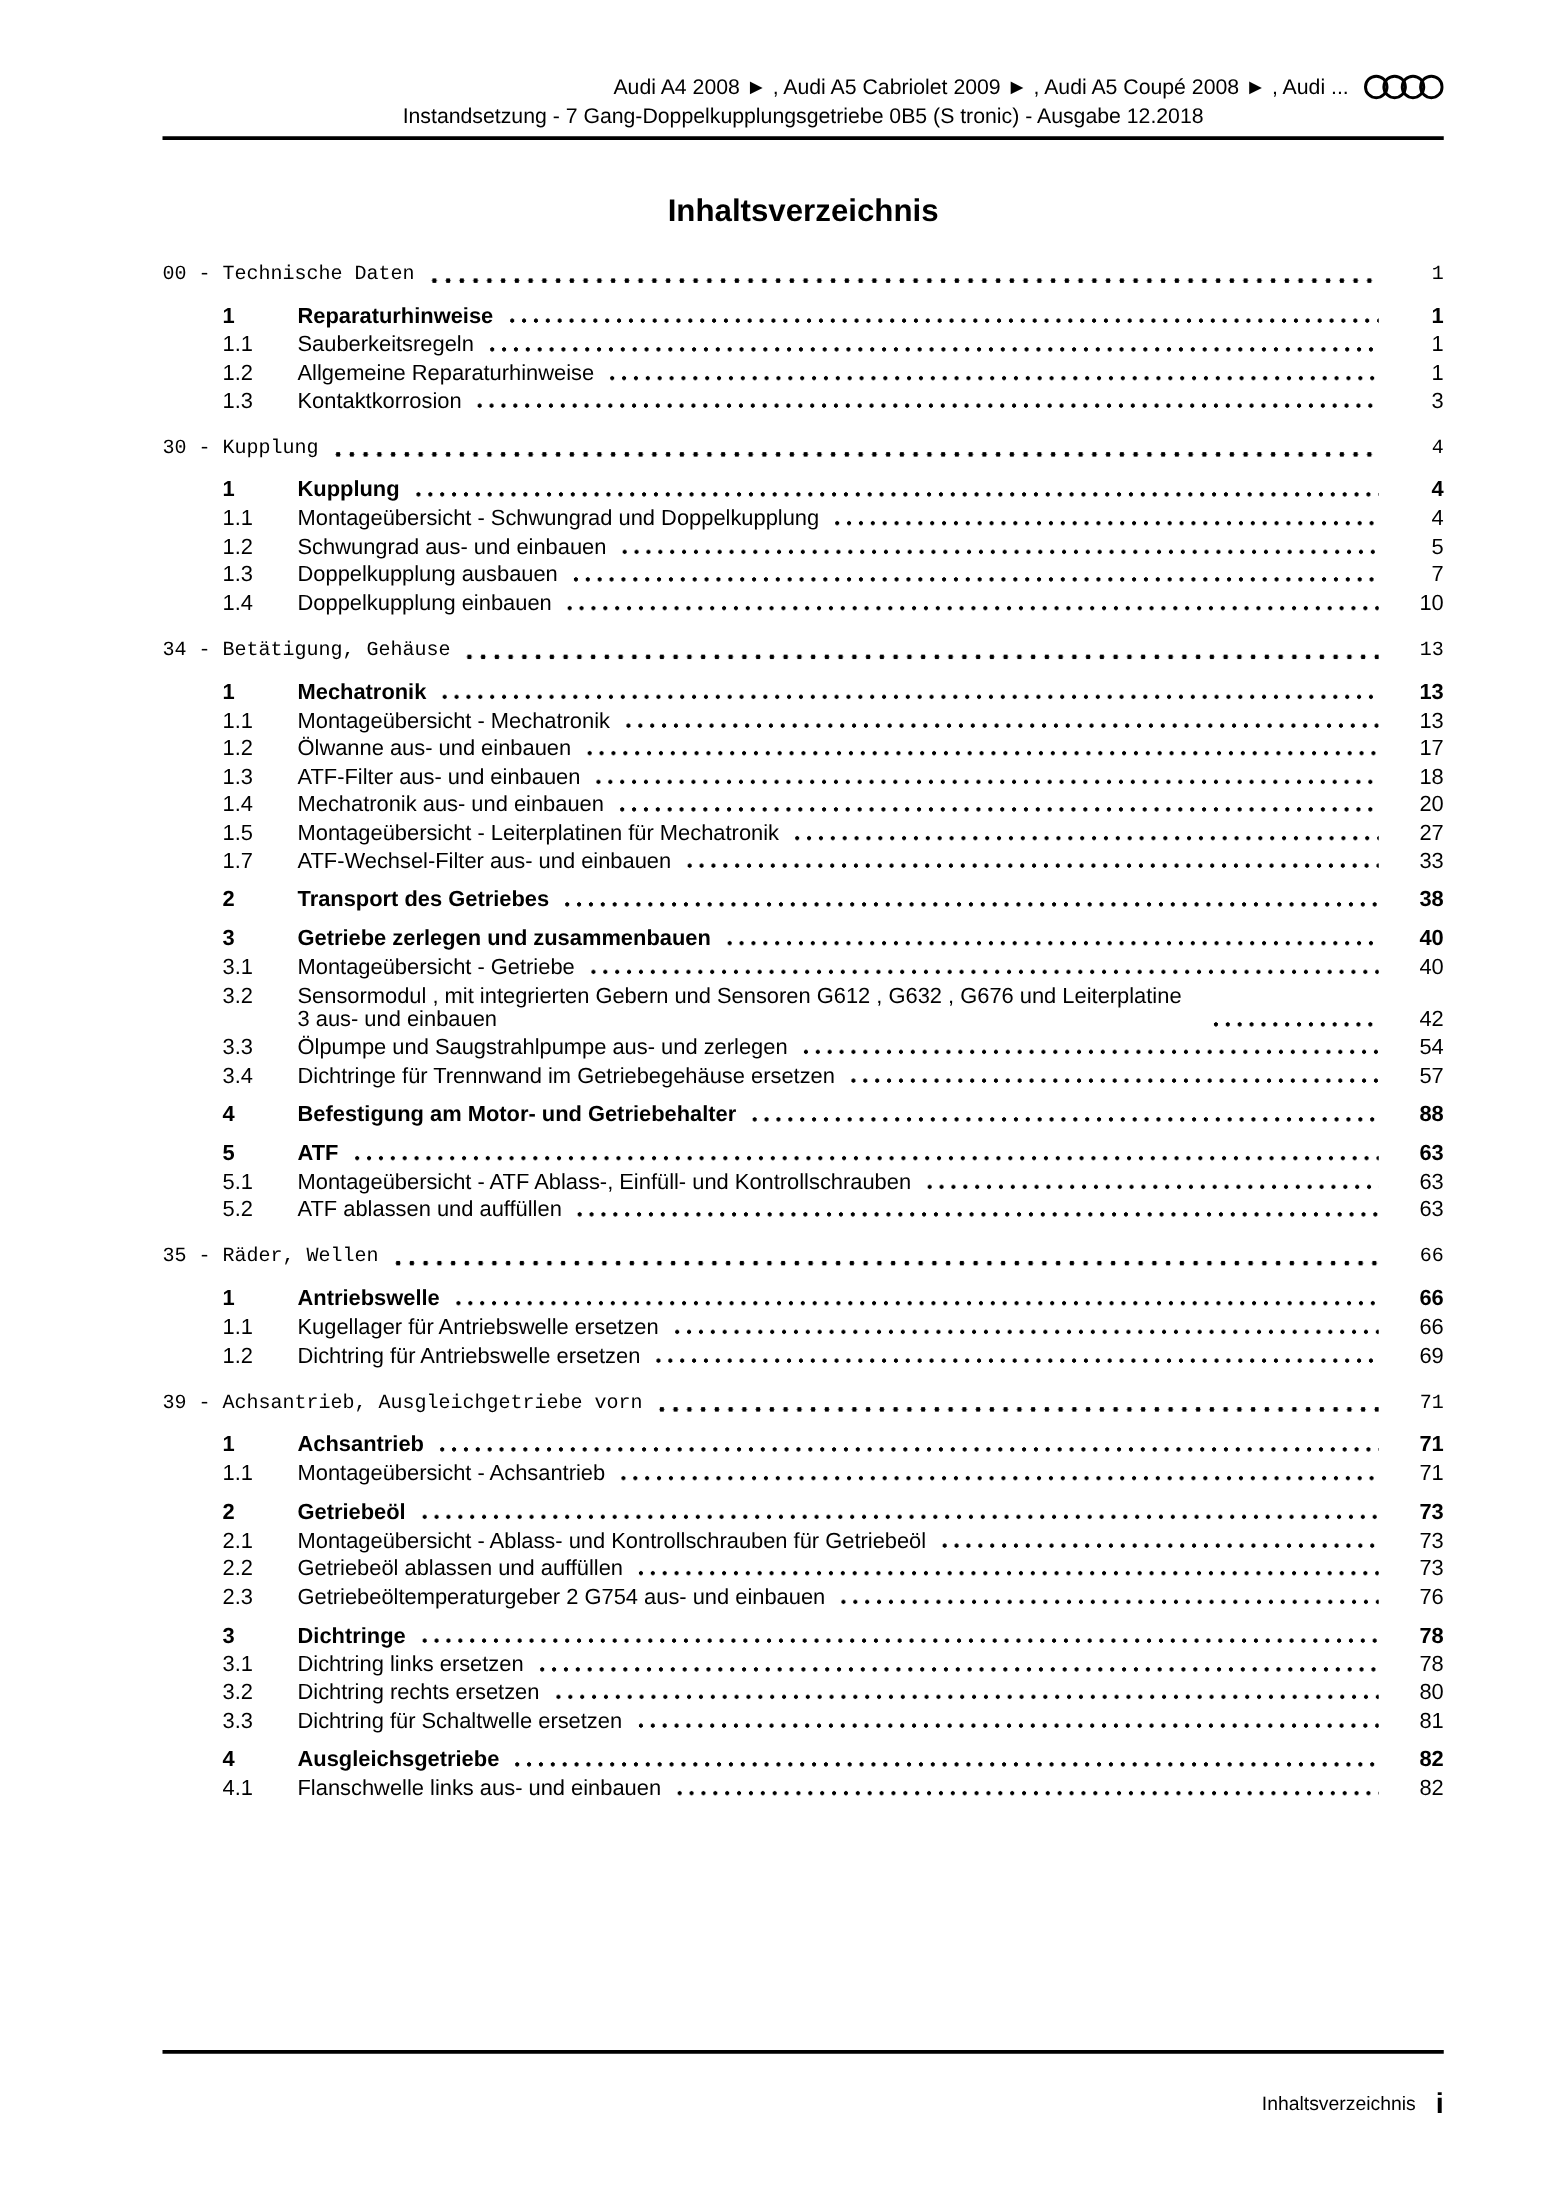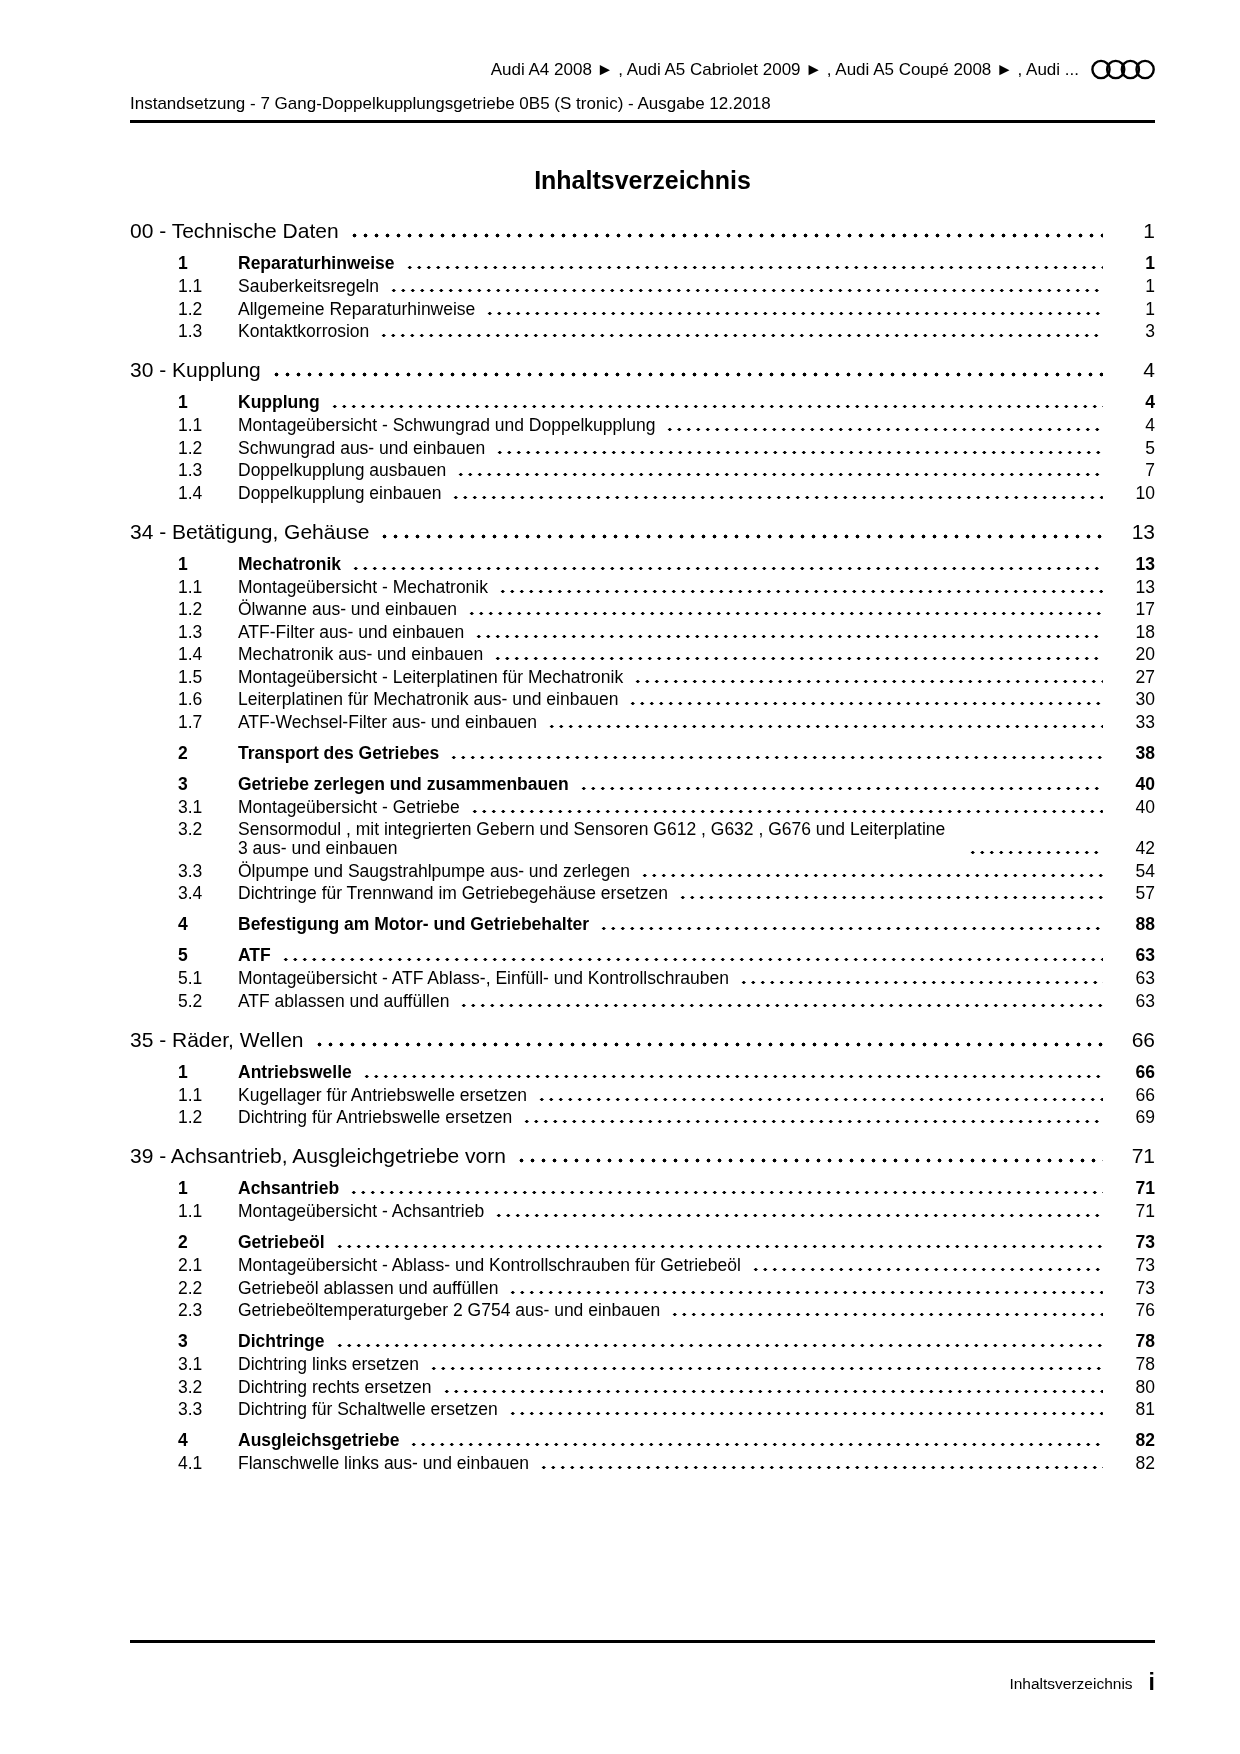--- a/index.html
+++ b/index.html
@@ -7,40 +7,40 @@
     width:1240px;height:1754px;position:relative;
     font-family:"Liberation Sans", sans-serif;color:#000;
     -webkit-font-smoothing:antialiased;
   }
   .sheet{position:absolute;left:130px;top:0;width:1025px;height:1674px;}
 
   
   .doc-header{padding-top:58px;}
   .header-line1{display:flex;justify-content:flex-end;align-items:center;gap:12px;font-size:17px;line-height:20px;}
   .audi-logo svg{display:block;}
-  .header-line2{font-size:17px;line-height:20px;margin-top:13px;}
+  .header-line2{text-align:center;font-size:17px;line-height:20px;margin-top:2px;}
   .rule{border-top:3px solid #000;margin-top:6px;}
 
   
   .doc-title{font-size:25px;line-height:26px;font-weight:bold;text-align:center;margin:44px 0 0 0;}
 
   
   #toc{margin-top:26px;}
   .toc-row{display:flex;align-items:flex-end;}
   .entry-row{font-size:17.5px;line-height:19px;margin:3.5px 0;padding-left:48px;}
   .entry-row .num{flex:none;width:60px;align-self:flex-start;}
   .toc-row .title{flex:0 1 auto;max-width:720px;}
   .toc-row .leader{
     flex:1 0 24px;height:5px;margin:0 12px 3px 10px;
     background-image:radial-gradient(circle, #000 27%, transparent 32%);
     background-size:9.5px 5px;background-repeat:repeat-x;background-position:left center;
   }
   .toc-row .page{flex:none;min-width:40px;text-align:right;}
   .bold-row{font-weight:bold;margin-top:12px;margin-bottom:4px;}
-  .section-row{font-size:21px;line-height:23px;margin-top:17px;margin-bottom:5px;}
+  .section-row{font-size:16px;line-height:23px;margin-top:17px;margin-bottom:5px;font-family:Liberation Mono, monospace;}
   .section-row .leader{
     margin-bottom:4px;
     background-image:radial-gradient(circle, #000 30%, transparent 35%);
     background-size:11px 5px;
   }
 
   
   .doc-footer{position:absolute;left:0;right:0;top:1634px;}
   .footer-line{display:flex;justify-content:flex-end;align-items:flex-end;gap:16px;margin-top:30px;font-size:15.5px;line-height:16px;}
   .footer-page{font-size:23px;line-height:19px;font-weight:bold;}
@@ -168,26 +168,20 @@
         <span class="leader"></span>
         <span class="page">20</span>
       </div>
       <div class="toc-row entry-row">
         <span class="num">1.5</span>
         <span class="title">Montageübersicht - Leiterplatinen für Mechatronik</span>
         <span class="leader"></span>
         <span class="page">27</span>
       </div>
       <div class="toc-row entry-row">
-        <span class="num">1.6</span>
-        <span class="title">Leiterplatinen für Mechatronik aus- und einbauen</span>
-        <span class="leader"></span>
-        <span class="page">30</span>
-      </div>
-      <div class="toc-row entry-row">
         <span class="num">1.7</span>
         <span class="title">ATF-Wechsel-Filter aus- und einbauen</span>
         <span class="leader"></span>
         <span class="page">33</span>
       </div>
       <div class="toc-row entry-row bold-row">
         <span class="num">2</span>
         <span class="title">Transport des Getriebes</span>
         <span class="leader"></span>
         <span class="page">38</span>

